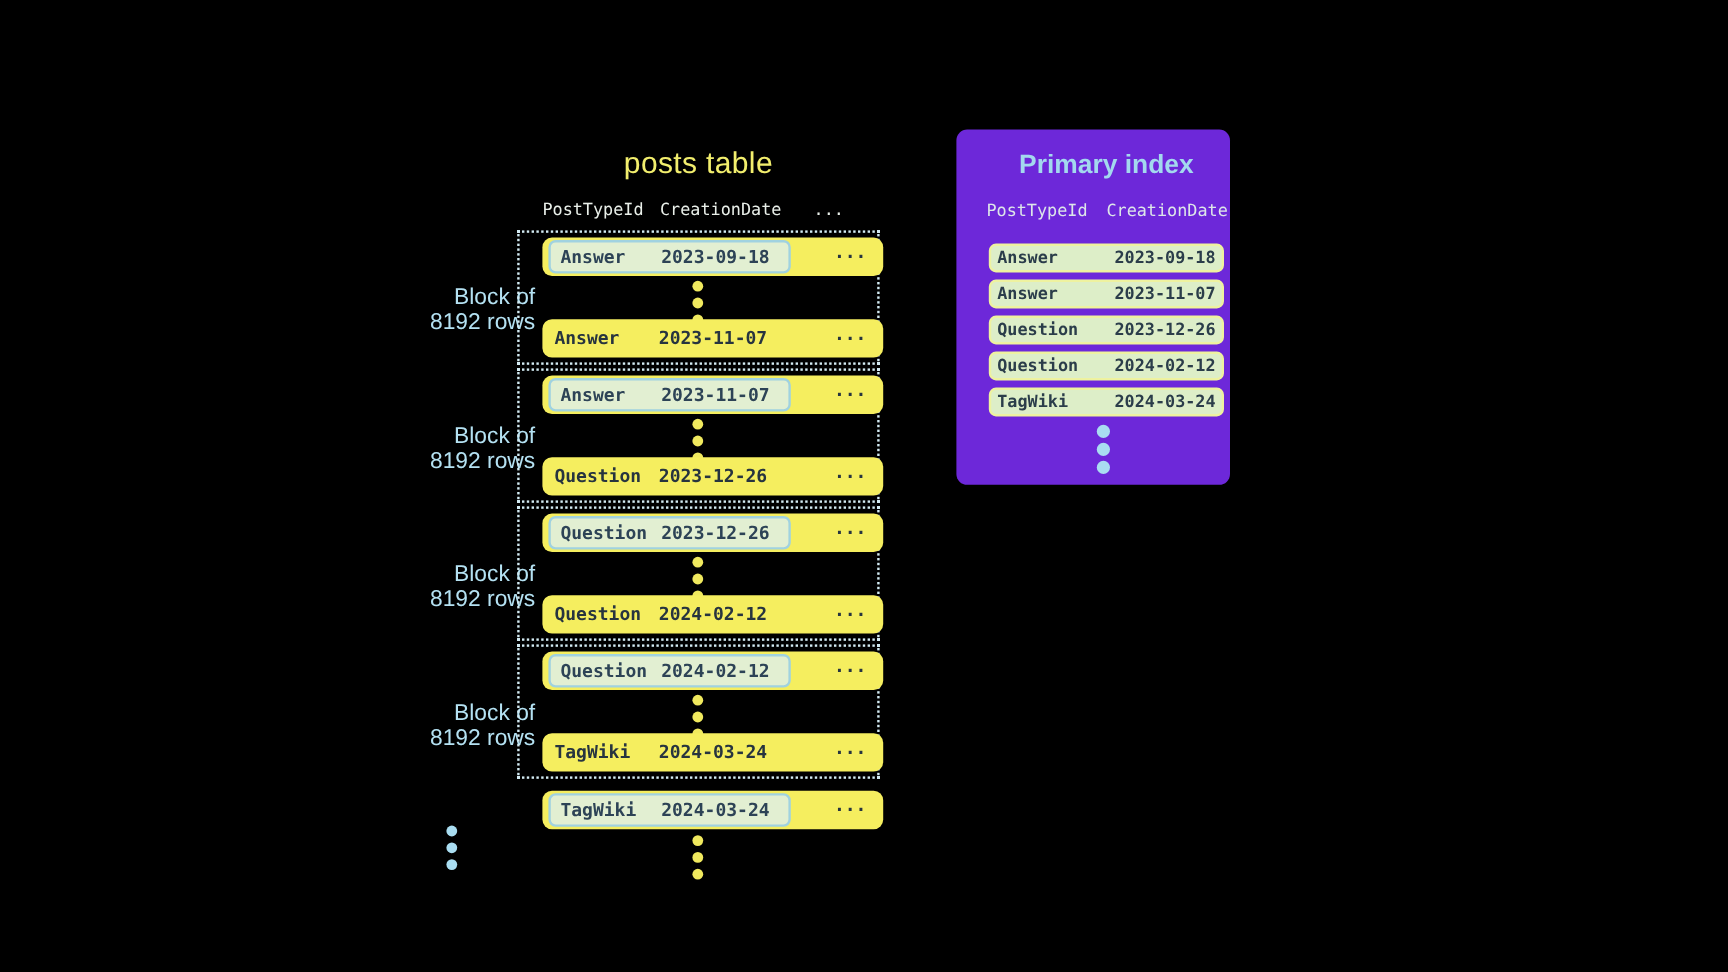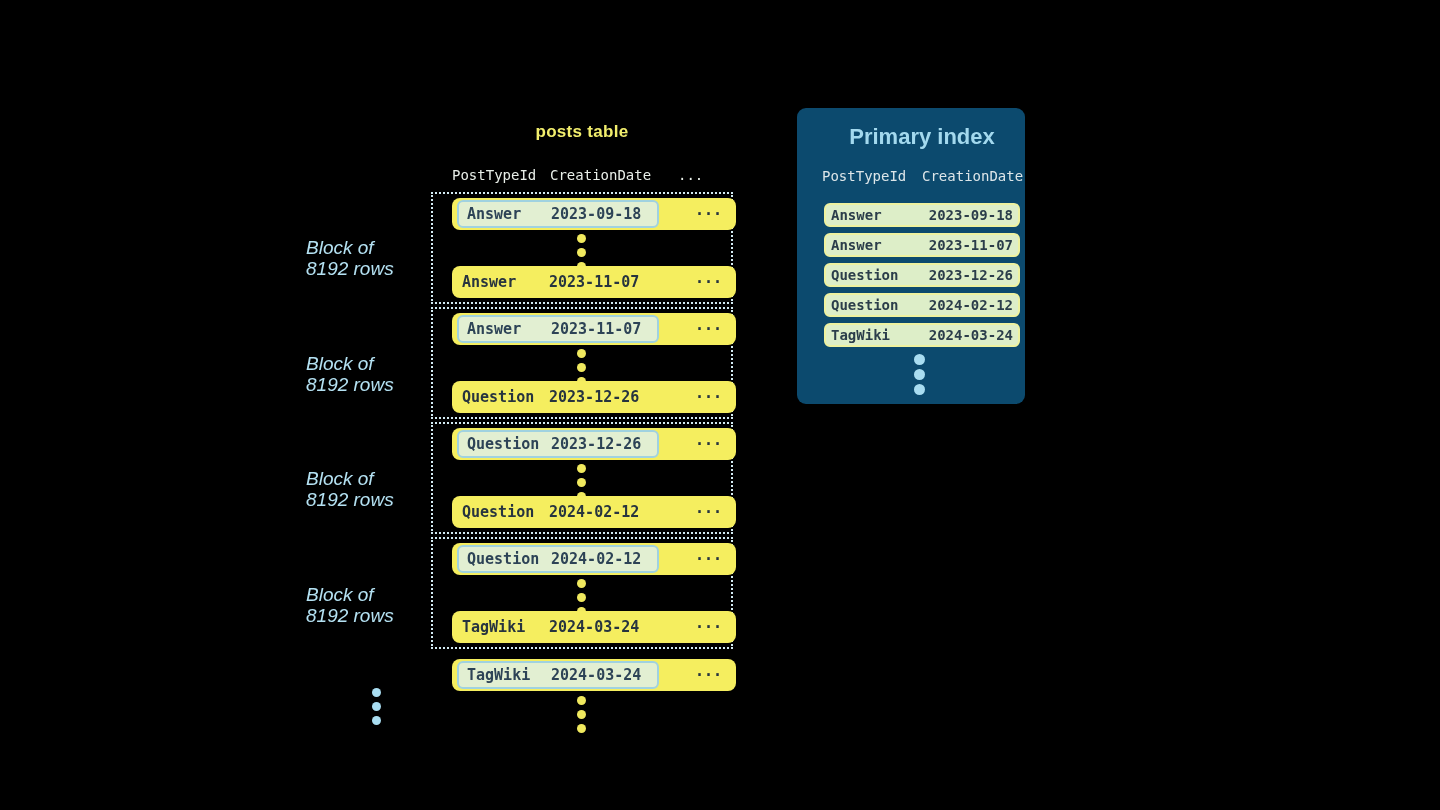--- a/index.html
+++ b/index.html
@@ -2,52 +2,52 @@
 <html><head>
 <meta charset="utf-8">
 <style>
   html,body{margin:0;padding:0;background:#000;}
   #canvas{position:relative;width:1440px;height:810px;background:#000;overflow:hidden;
           font-family:"Liberation Sans",sans-serif;}
   .mono{font-family:"DejaVu Sans Mono",monospace;padding-left:24px;}
 
   
   .pt-title{position:absolute;left:431px;top:122px;width:302px;text-align:center;
-            color:#f2ee6d;font-size:17px;font-weight:700;letter-spacing:.3px;}
+            color:#f2ee6d;font-size:25px;font-weight:400;letter-spacing:.3px;}
   .pt-headers{position:absolute;left:0;top:167px;width:1440px;height:18px;
               color:#e9efe9;font-size:14px;}
   .pt-h-type{position:absolute;left:452px;}
   .pt-h-date{position:absolute;left:550px;}
   .pt-h-dots{position:absolute;left:678px;}
 
   .block{position:absolute;left:431px;width:298px;height:108px;
          border:2px dotted #d3ebf3;}
-  .block-label{position:absolute;left:306px;width:140px;text-align:left;
-               color:#b4e1f2;font-size:19px;line-height:21px;font-style:italic;}
+  .block-label{position:absolute;left:306px;width:140px;text-align:right;
+               color:#b4e1f2;font-size:19px;line-height:21px;}
 
   .pt-row{position:absolute;left:19px;width:260px;height:32px;background:#f5ee5f;
           border-radius:8px;}
   .pt-row.tail{left:452px;}
   .cell-type{position:absolute;left:10px;top:7px;font-size:15px;font-weight:bold;color:#27343f;}
   .cell-date{position:absolute;left:97px;top:7px;font-size:15px;font-weight:bold;color:#27343f;}
   .cell-more{position:absolute;right:14px;top:3px;font-size:15px;font-weight:bold;color:#27343f;}
   .hl-box{position:absolute;left:5px;top:2px;width:198px;height:24px;background:#e2efd2;
           border:2px solid #a0d2e0;border-radius:6px;}
   .hl-box .cell-type{left:8px;top:3px;color:#2d4356;}
   .hl-box .cell-date{left:92px;top:3px;color:#2d4356;}
 
   .vdots{position:absolute;display:flex;flex-direction:column;gap:5px;}
   .dot{width:9px;height:9px;border-radius:50%;}
   .dot.yellow{background:#f0e95e;}
   .dot.blue{background:#a9ddf1;}
   .idx-dot{width:11px;height:11px;border-radius:50%;background:#a9ddf1;}
 
   
   .panel{position:absolute;left:797px;top:108px;width:228px;height:296px;
-         background:#0c4a6e;border-radius:9px;}
+         background:#6d28d9;border-radius:9px;}
   .panel-title{position:absolute;left:0;top:16px;width:250px;text-align:center;
                color:#a3d9ee;font-size:22px;font-weight:600;}
   .idx-headers{position:absolute;top:60px;width:250px;height:18px;color:#dde6e9;font-size:14px;}
   .idx-h-type{position:absolute;left:25px;}
   .idx-h-date{position:absolute;left:125px;}
   .idx-row{position:absolute;left:27px;width:182px;height:20px;background:#ddeec8;
            border:2px solid #eef2a0;border-radius:6px;padding:0 5px;
            display:flex;justify-content:space-between;align-items:center;
            font-size:14px;font-weight:bold;color:#2b3d4a;}
 </style>

